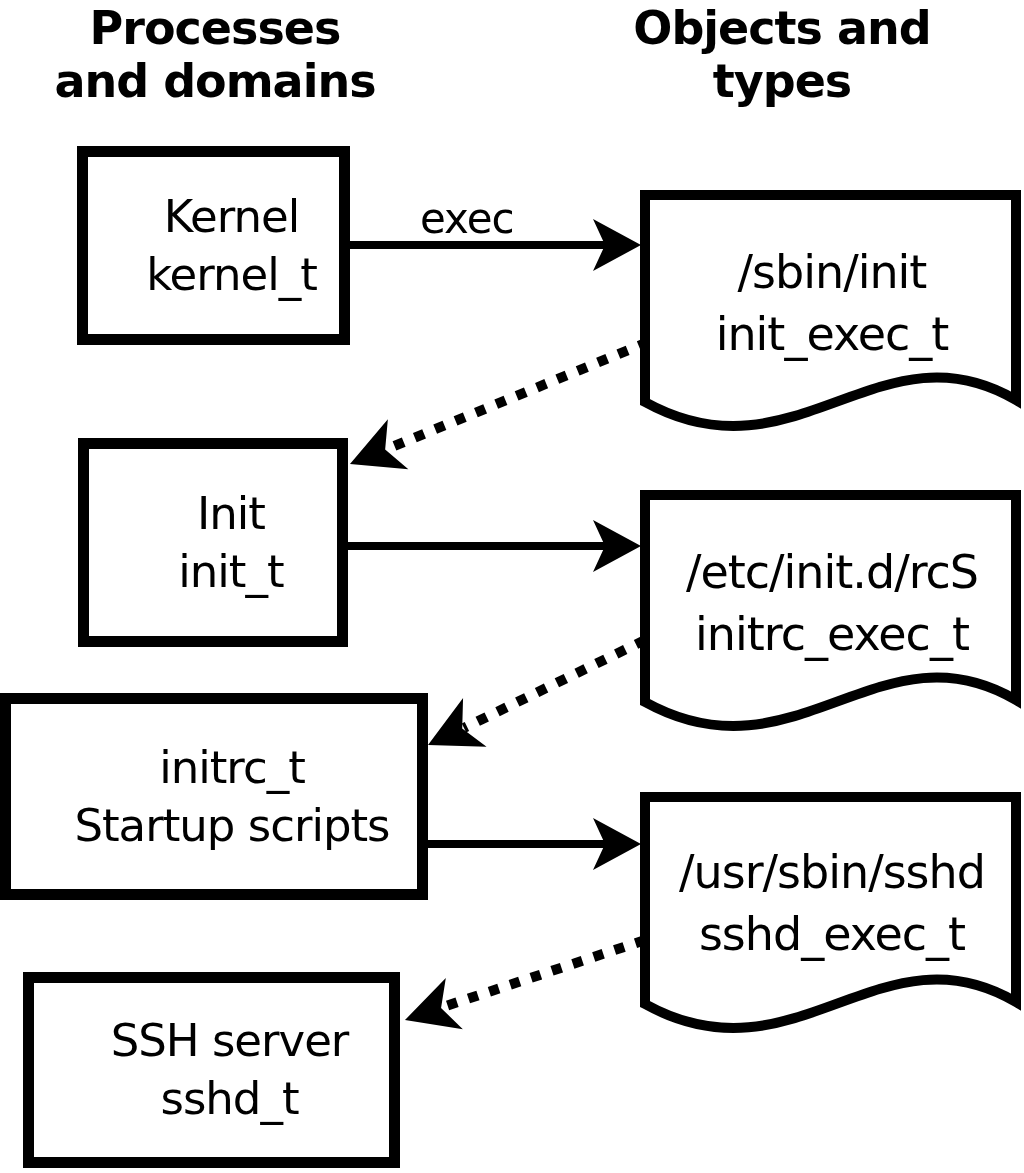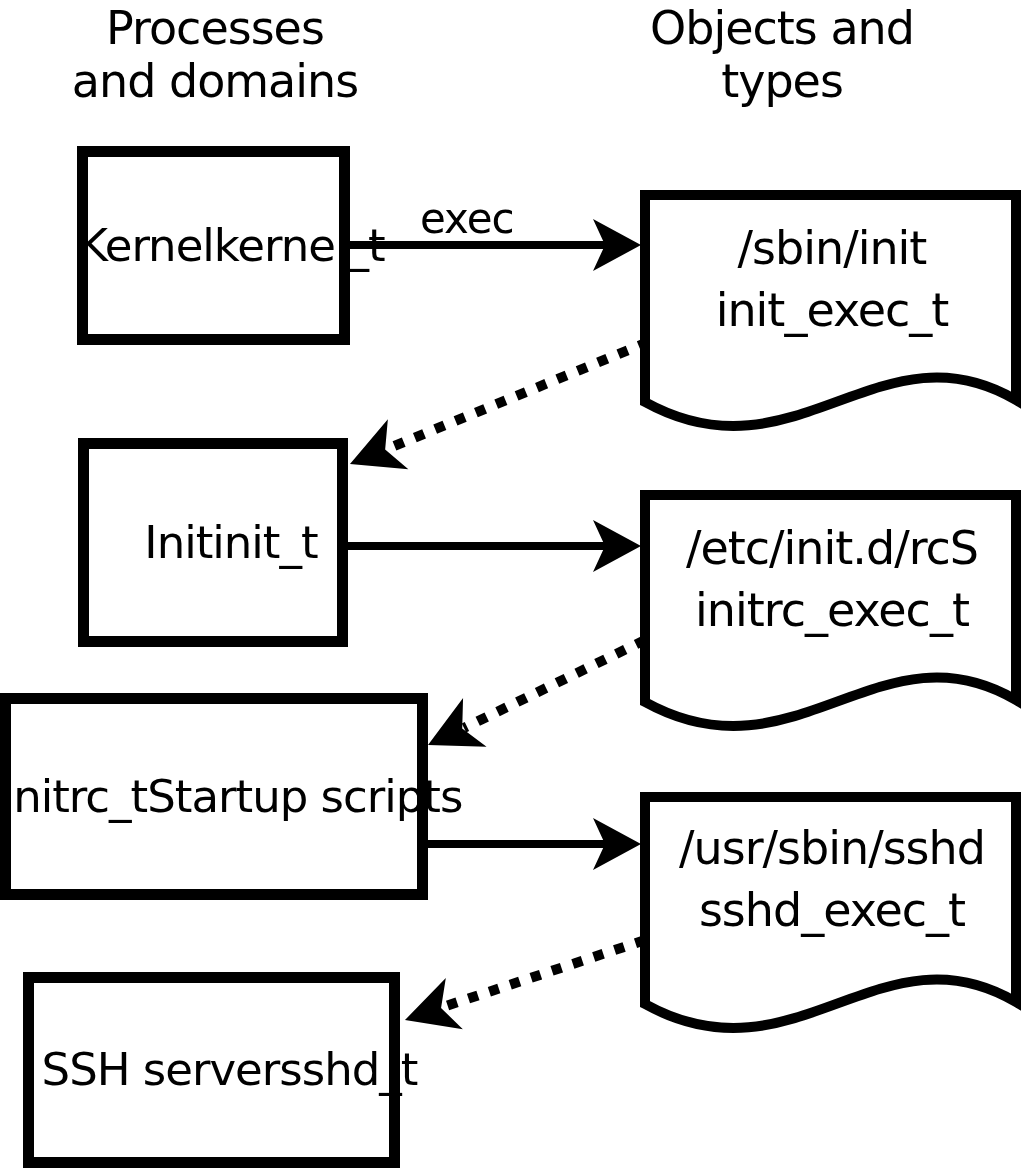--- a/index.html
+++ b/index.html
@@ -7,53 +7,54 @@
     width: 1024px; height: 1173px;
     background: #ffffff;
     font-family: "DejaVu Sans", sans-serif;
     color: #000000;
   }
   .canvas { position: relative; width: 1024px; height: 1173px; background: #ffffff; overflow: hidden; }
   .layer { position: absolute; left: 0; top: 0; }
 
   .hdr {
     position: absolute;
-    font-weight: normal;
+    font-weight: bold;
     font-size: 46px;
     line-height: 53px;
     text-align: center;
     letter-spacing: -1px;
     white-space: nowrap;
   }
 
   .pbox {
     position: absolute;
     box-sizing: border-box;
     border: 11px solid #000000;
     background: #ffffff;
     display: flex;
-    flex-direction: row;
+    flex-direction: column;
     align-items: center;
     justify-content: center;
     text-align: center;
     font-size: 45px;
     line-height: 58px;
     letter-spacing: -1px;
     white-space: nowrap;
     padding-left: 36px;
   }
 
   .doclabel {
     position: absolute;
     width: 370px;
     text-align: center;
     font-size: 46px;
     line-height: 62px;
     letter-spacing: -1px;
     white-space: nowrap;
+    margin-top: 24px;
   }
 
   .execlabel {
     position: absolute;
     left: 420px; top: 197px; width: 160px;
     text-align: left;
     font-size: 42px;
     line-height: 44px;
     letter-spacing: -1px;
   }

